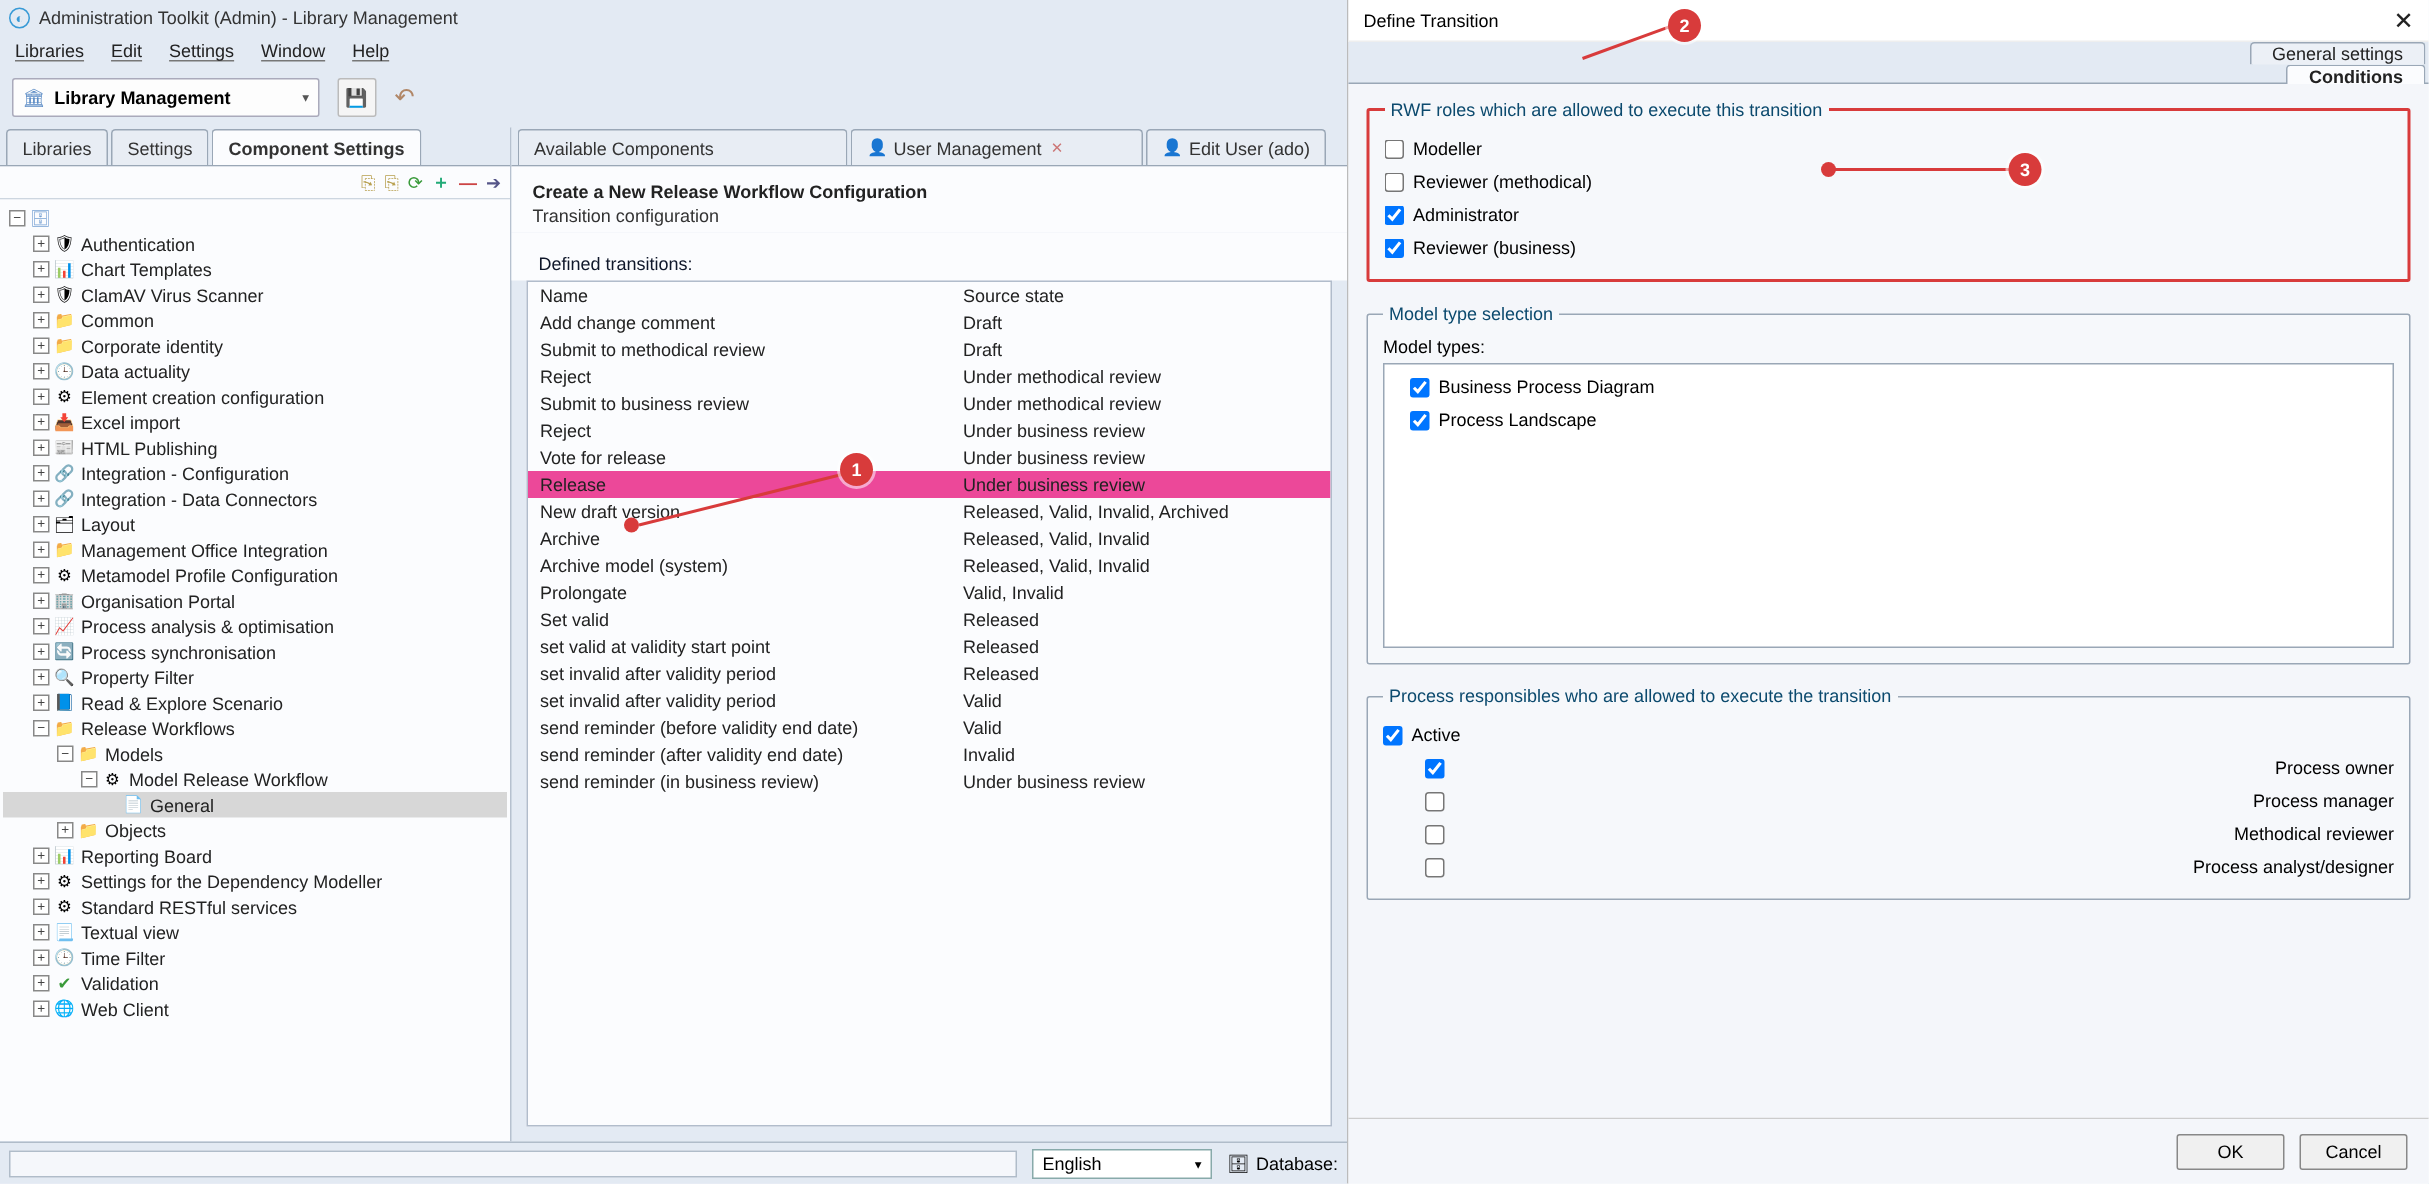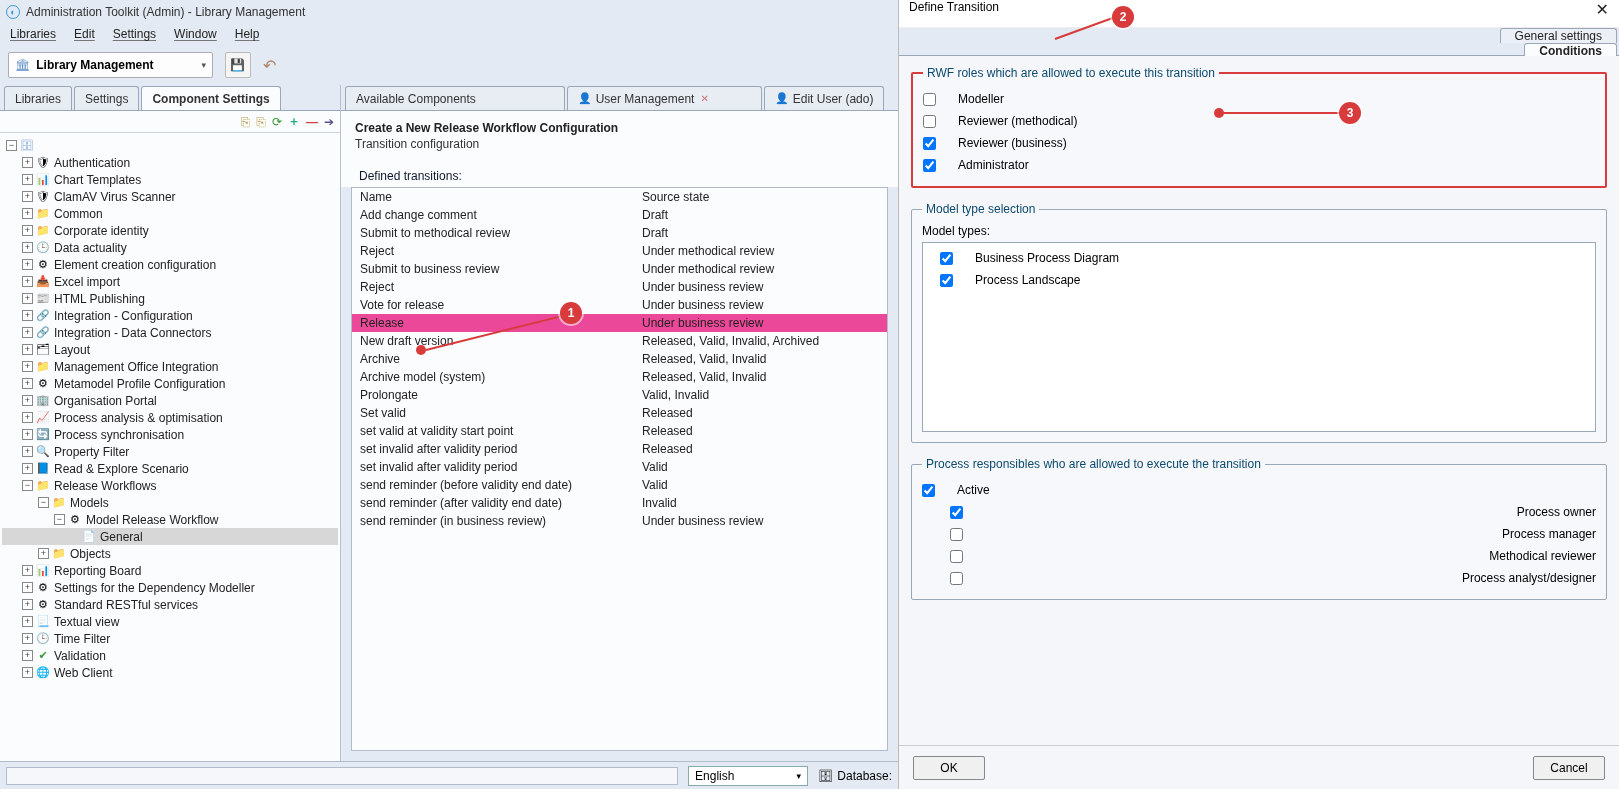--- a/index.html
+++ b/index.html
@@ -76,34 +76,34 @@
 .lang-dd .caret { margin-left: auto; font-size: 9px; }
 .db-lbl { display: flex; align-items: center; gap: 4px; }
 
 
 .ann { position: absolute; width: 22px; height: 22px; border-radius: 50%; background: #d83b3b; color: #fff; display: flex; align-items: center; justify-content: center; font-weight: 600; font-size: 12px; z-index: 50; box-shadow: 0 0 0 2px #ffffff88; }
 .ann-red-dot { position: absolute; width: 10px; height: 10px; border-radius: 50%; background: #d83b3b; z-index: 40; }
 .ann-line { position: absolute; background: #d83b3b; height: 2px; z-index: 30; }
 
 
 #dialog { position: absolute; left: 898px; top: 0; width: 721px; height: 789px; background: #fff; border-left: 1px solid #bbb; display: flex; flex-direction: column; }
-.dlg-title { height: 28px; background: #fff; display: flex; align-items: flex-start; padding: 0 10px; border-bottom: 1px solid #eee; }
+.dlg-title { height: 28px; background: #fff; display: flex; align-items: center; padding: 0 10px; border-bottom: 1px solid #eee; }
 .dlg-title .x { margin-left: auto; font-size: 16px; color: #222; }
 .dlg-tabs { height: 28px; background: #e3eaf3; display: flex; align-items: flex-end; padding-left: 10px; gap: 0; border-bottom: 1px solid #9aa7b6; flex-direction: column; }
 .dlg-tab { height: 24px; padding: 0 14px; display: flex; align-items: center; border: 1px solid #9aa7b6; border-bottom: none; border-radius: 3px 3px 0 0; background: #ecf0f6; color: #222; margin-right: 2px; }
 .dlg-tab.active { background: #fbfcfe; font-weight: 600; }
 .dlg-body { flex: 1; background: #f4f6fa; padding: 10px 12px; overflow: auto; position: relative; }
 fieldset.grp { border: 1px solid #9aa7b6; border-radius: 2px; padding: 8px 10px 10px; margin-bottom: 14px; background: #f6f8fb; position: relative; }
 fieldset.grp.highlight { border: 2px solid #d83b3b; }
 fieldset.grp legend { padding: 0 4px; color: #0c4a6e; font-size: 12px; }
-.chk { display: flex; align-items: center; gap: 22px; height: 22px; }
+.chk { display: flex; align-items: center; gap: 6px; height: 22px; }
 .chk input { width: 13px; height: 13px; }
 .sub { margin-left: 28px; justify-content: space-between; }
 .model-box { border: 1px solid #9aa7b6; background: #fff; height: 190px; padding: 4px 17px; margin-top: 4px; }
-.dlg-buttons { height: 44px; display: flex; align-items: center; justify-content: space-between; gap: 10px; padding: 0 14px; border-top: 1px solid #ccc; background: #f4f6fa; }
+.dlg-buttons { height: 44px; display: flex; align-items: center; justify-content: flex-end; gap: 10px; padding: 0 14px; border-top: 1px solid #ccc; background: #f4f6fa; }
 .dlg-buttons button { width: 72px; height: 24px; background: #f0f0f0; border: 1px solid #888; border-radius: 2px; }
 
 .ic-shield::before { content: "🛡"; }
 .ic-chart::before  { content: "📊"; }
 .ic-bug::before    { content: "🛡"; }
 .ic-fold::before   { content: "📁"; }
 .ic-doc::before    { content: "📄"; }
 .ic-cog::before    { content: "⚙"; }
 .ic-book::before   { content: "📘"; }
 .ic-check::before  { content: "✔"; color:#3a9a3a; }
@@ -476,25 +476,25 @@
       <label class="chk">
           <input type="checkbox" style="">
           <span>Modeller</span>
         </label>
       <label class="chk">
           <input type="checkbox" style="">
           <span>Reviewer (methodical)</span>
         </label>
       <label class="chk">
           <input type="checkbox" checked="" style="">
-          <span>Reviewer (business)</span>
+          <span>Administrator</span>
         </label>
       <label class="chk">
           <input type="checkbox" checked="" style="">
-          <span>Administrator</span>
+          <span>Reviewer (business)</span>
         </label>
     </fieldset>
 
     <fieldset class="grp">
       <legend>Model type selection</legend>
       <div>Model types:</div>
       <div class="model-box">
         <label class="chk">
             <input type="checkbox" checked="" style="">
             <span>Business Process Diagram</span>

